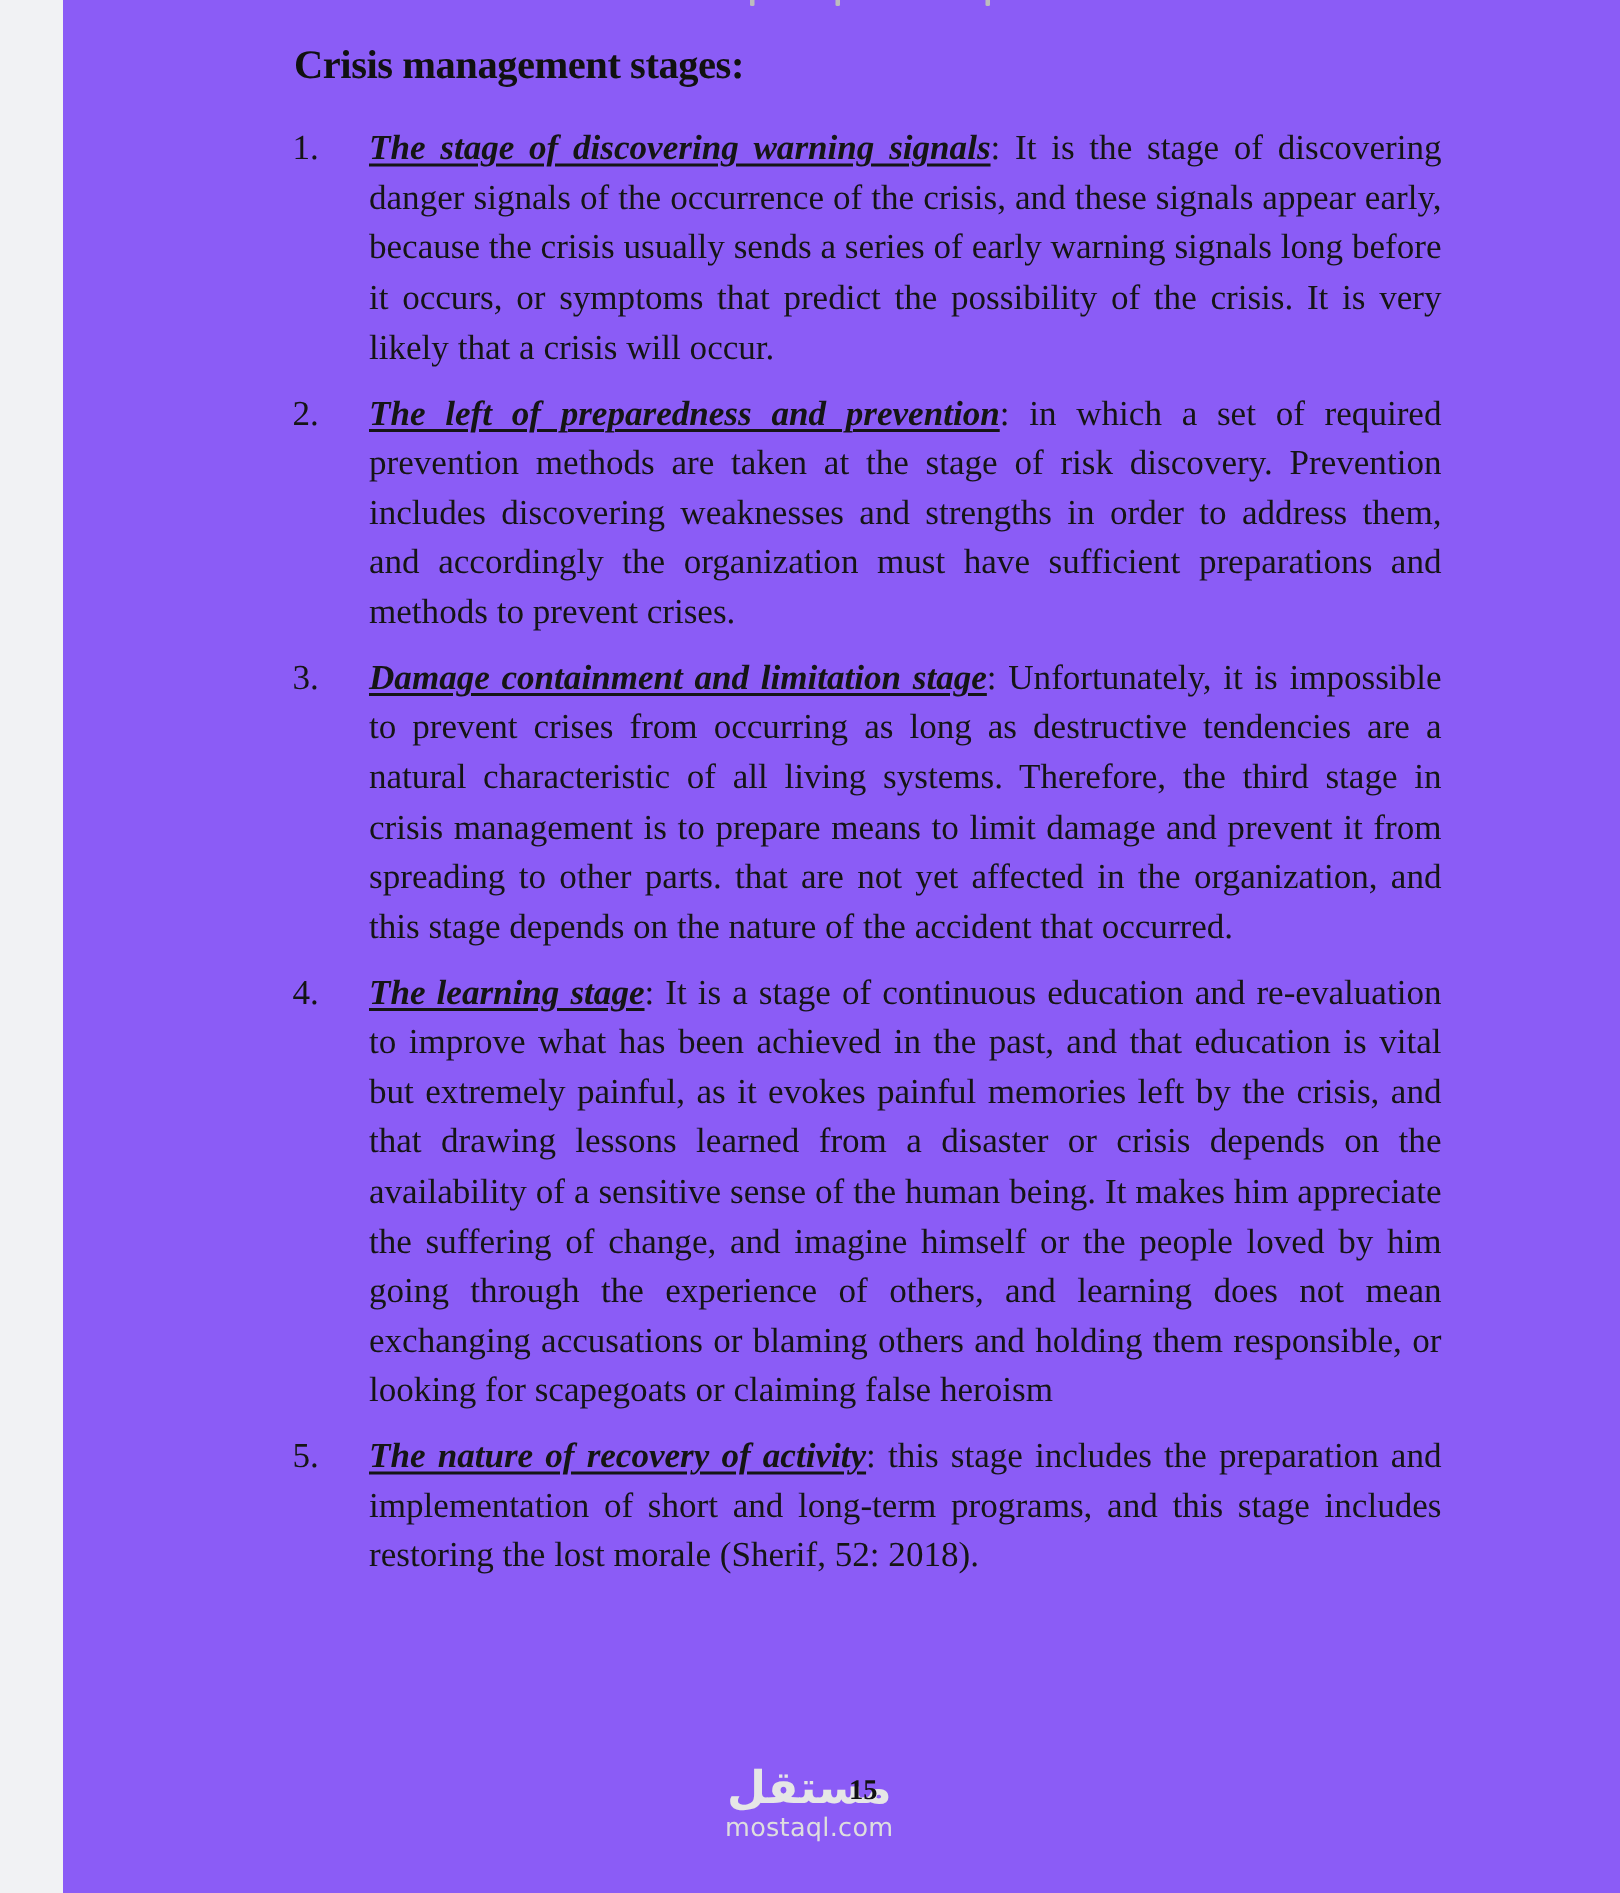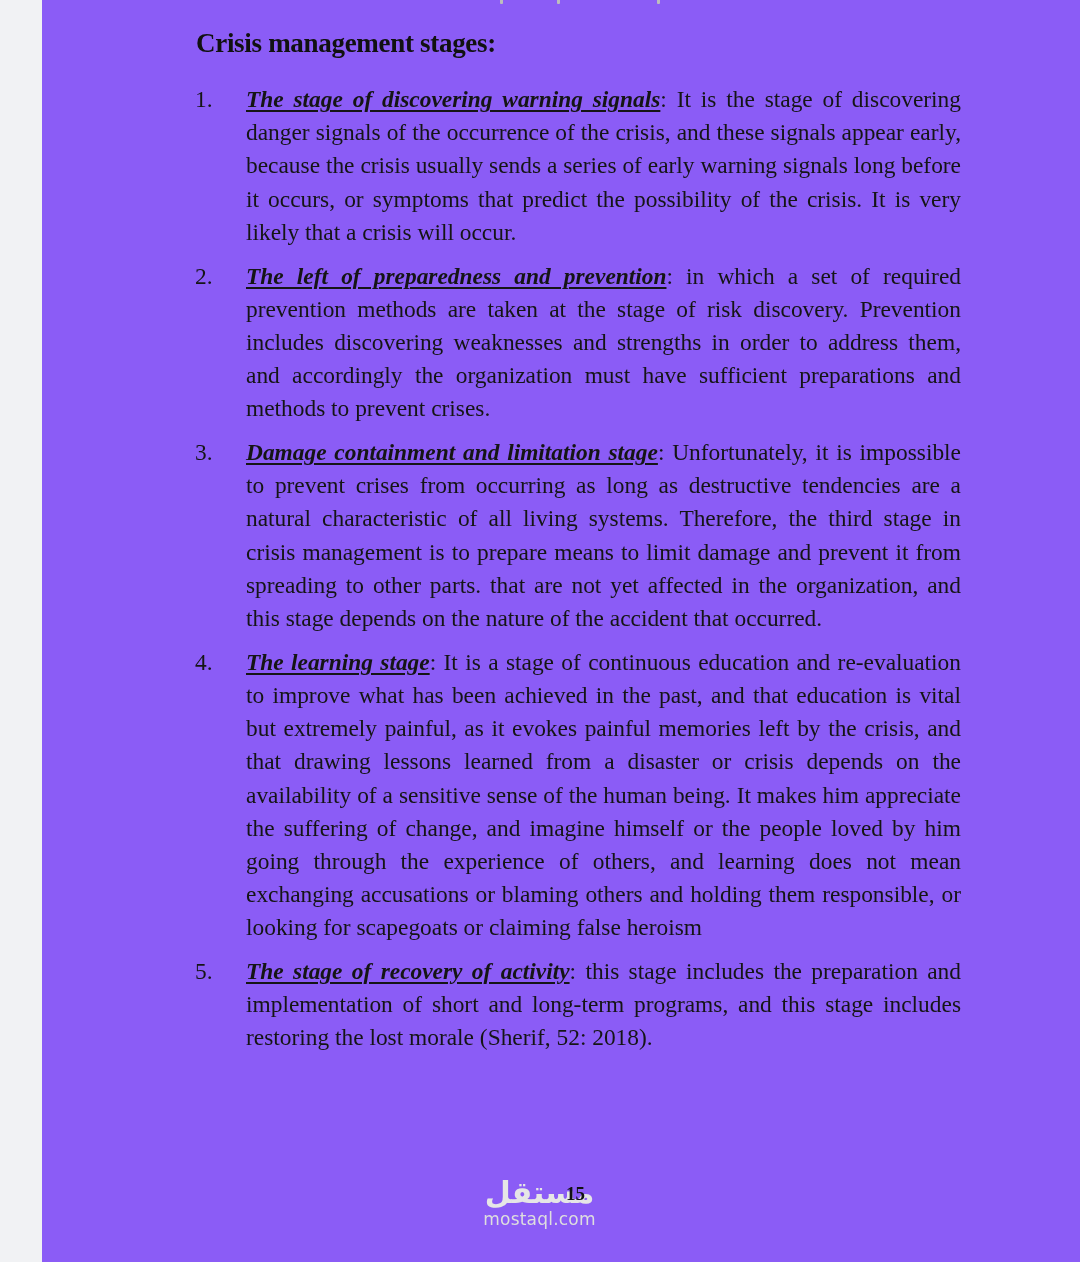--- a/index.html
+++ b/index.html
@@ -135,21 +135,21 @@
     <li class="stage">
       <span class="stage-num">2.</span><span class="stage-title">The left of preparedness and prevention</span><span>: in which a set of required prevention methods are taken at the stage of risk discovery. Prevention includes discovering weaknesses and strengths in order to address them, and accordingly the organization must have sufficient preparations and methods to prevent crises.</span>
     </li>
     <li class="stage">
       <span class="stage-num">3.</span><span class="stage-title">Damage containment and limitation stage</span><span>: Unfortunately, it is impossible to prevent crises from occurring as long as destructive tendencies are a natural characteristic of all living systems. Therefore, the third stage in crisis management is to prepare means to limit damage and prevent it from spreading to other parts. that are not yet affected in the organization, and this stage depends on the nature of the accident that occurred.</span>
     </li>
     <li class="stage">
       <span class="stage-num">4.</span><span class="stage-title">The learning stage</span><span>: It is a stage of continuous education and re-evaluation to improve what has been achieved in the past, and that education is vital but extremely painful, as it evokes painful memories left by the crisis, and that drawing lessons learned from a disaster or crisis depends on the availability of a sensitive sense of the human being. It makes him appreciate the suffering of change, and imagine himself or the people loved by him going through the experience of others, and learning does not mean exchanging accusations or blaming others and holding them responsible, or looking for scapegoats or claiming false heroism</span>
     </li>
     <li class="stage">
-      <span class="stage-num">5.</span><span class="stage-title">The stage of recovery of activity</span><span>: this stage includes the preparation and implementation of short and long-term programs, and this stage includes restoring the lost morale (Sherif, 52: 2018).</span>
+      <span class="stage-num">5.</span><span class="stage-title">The nature of recovery of activity</span><span>: this stage includes the preparation and implementation of short and long-term programs, and this stage includes restoring the lost morale (Sherif, 52: 2018).</span>
     </li>
   </ol>
 
   <div class="watermark" style="left:430px;">
     <span class="wm-arabic">مستقل</span>
     <span class="wm-latin">mostaql.com</span>
   </div>
 
   <div class="page-number" style="left:524px;text-align:center;">15</div>
 

